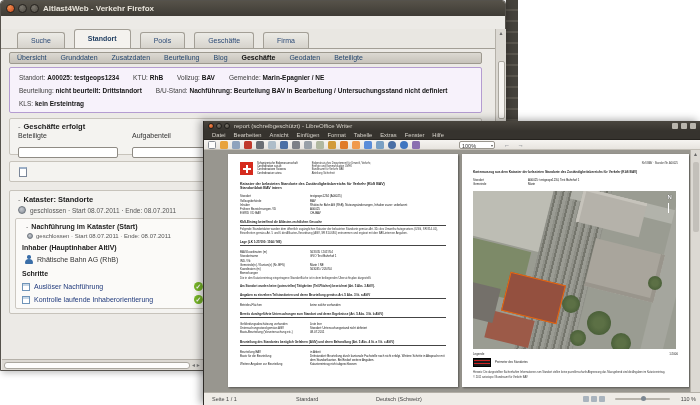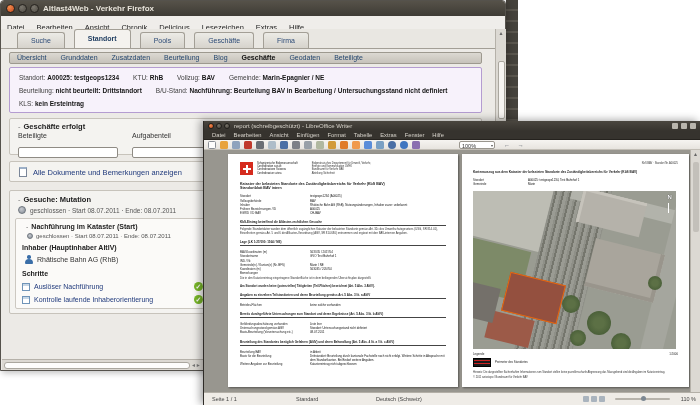--- a/index.html
+++ b/index.html
@@ -149,23 +149,20 @@
   <div class="abs fx">
     <div class="abs fx-titlebar">
       <span class="abs" style="left:5px;top:3px;display:flex;gap:3px;">
         <span class="winbtn close"></span>
         <span class="winbtn"></span>
         <span class="winbtn"></span>
       </span>
       <span class="abs fx-title">Altlast4Web - Verkehr Firefox</span>
     </div>
 
-    <div class="abs fx-menubar">
-      
-    <span>Datei</span><span>Bearbeiten</span><span>Ansicht</span><span>Chronik</span><span>Delicious</span><span>Lesezeichen</span><span>Extras</span><span>Hilfe</span></div>
 
     <div class="abs fx-tabstrip">
 
     <div class="fx-tab">Suche</div>
         <div class="fx-tab">Standort</div>
         <div class="fx-tab">Pools</div>
         <div class="fx-tab">Geschäfte</div>
         <div class="fx-tab">Firma</div>
       </div>
 
@@ -211,25 +208,24 @@
 
           <div style="width:100px;">
             <div class="f-label">Aufgabenteil</div>
             <input class="f-input" style="">
           </div>
         </div>
     </div>
 
     <div class="abs panelbox docbox">
       <span class="abs doc-icon"></span>
-      <span class="abs doc-link">Alle Dokumente und Bemerkungen anzeigen</span>
     </div>
 
     <div class="abs panelbox katasterbox">
-      <div class="abs sec-title" style="left:8px;top:4px;"><span class="toggle">-</span><span>Gesuche: Mutation</span></div>
+      <div class="abs sec-title" style="left:8px;top:4px;"><span class="toggle">-</span><span>Kataster: Standorte</span></div>
       <div class="abs" style="left:8px;top:15px;display:flex;align-items:center;gap:4px;">
         <span class="lock-icon"></span>
         <span class="k-status">geschlossen · Start 08.07.2011 · Ende: 08.07.2011</span>
       </div>
     </div>
 
     <div class="abs taskbox">
       <div class="abs sec-title" style="left:10px;top:4px;font-size:7px;"><span class="toggle">-</span><span>Nachführung im Kataster (Start)</span></div>
       <div class="abs" style="left:11px;top:14px;display:flex;align-items:center;gap:3px;">
         <span class="lock-icon" style="width:6px;height:6px;"></span>

